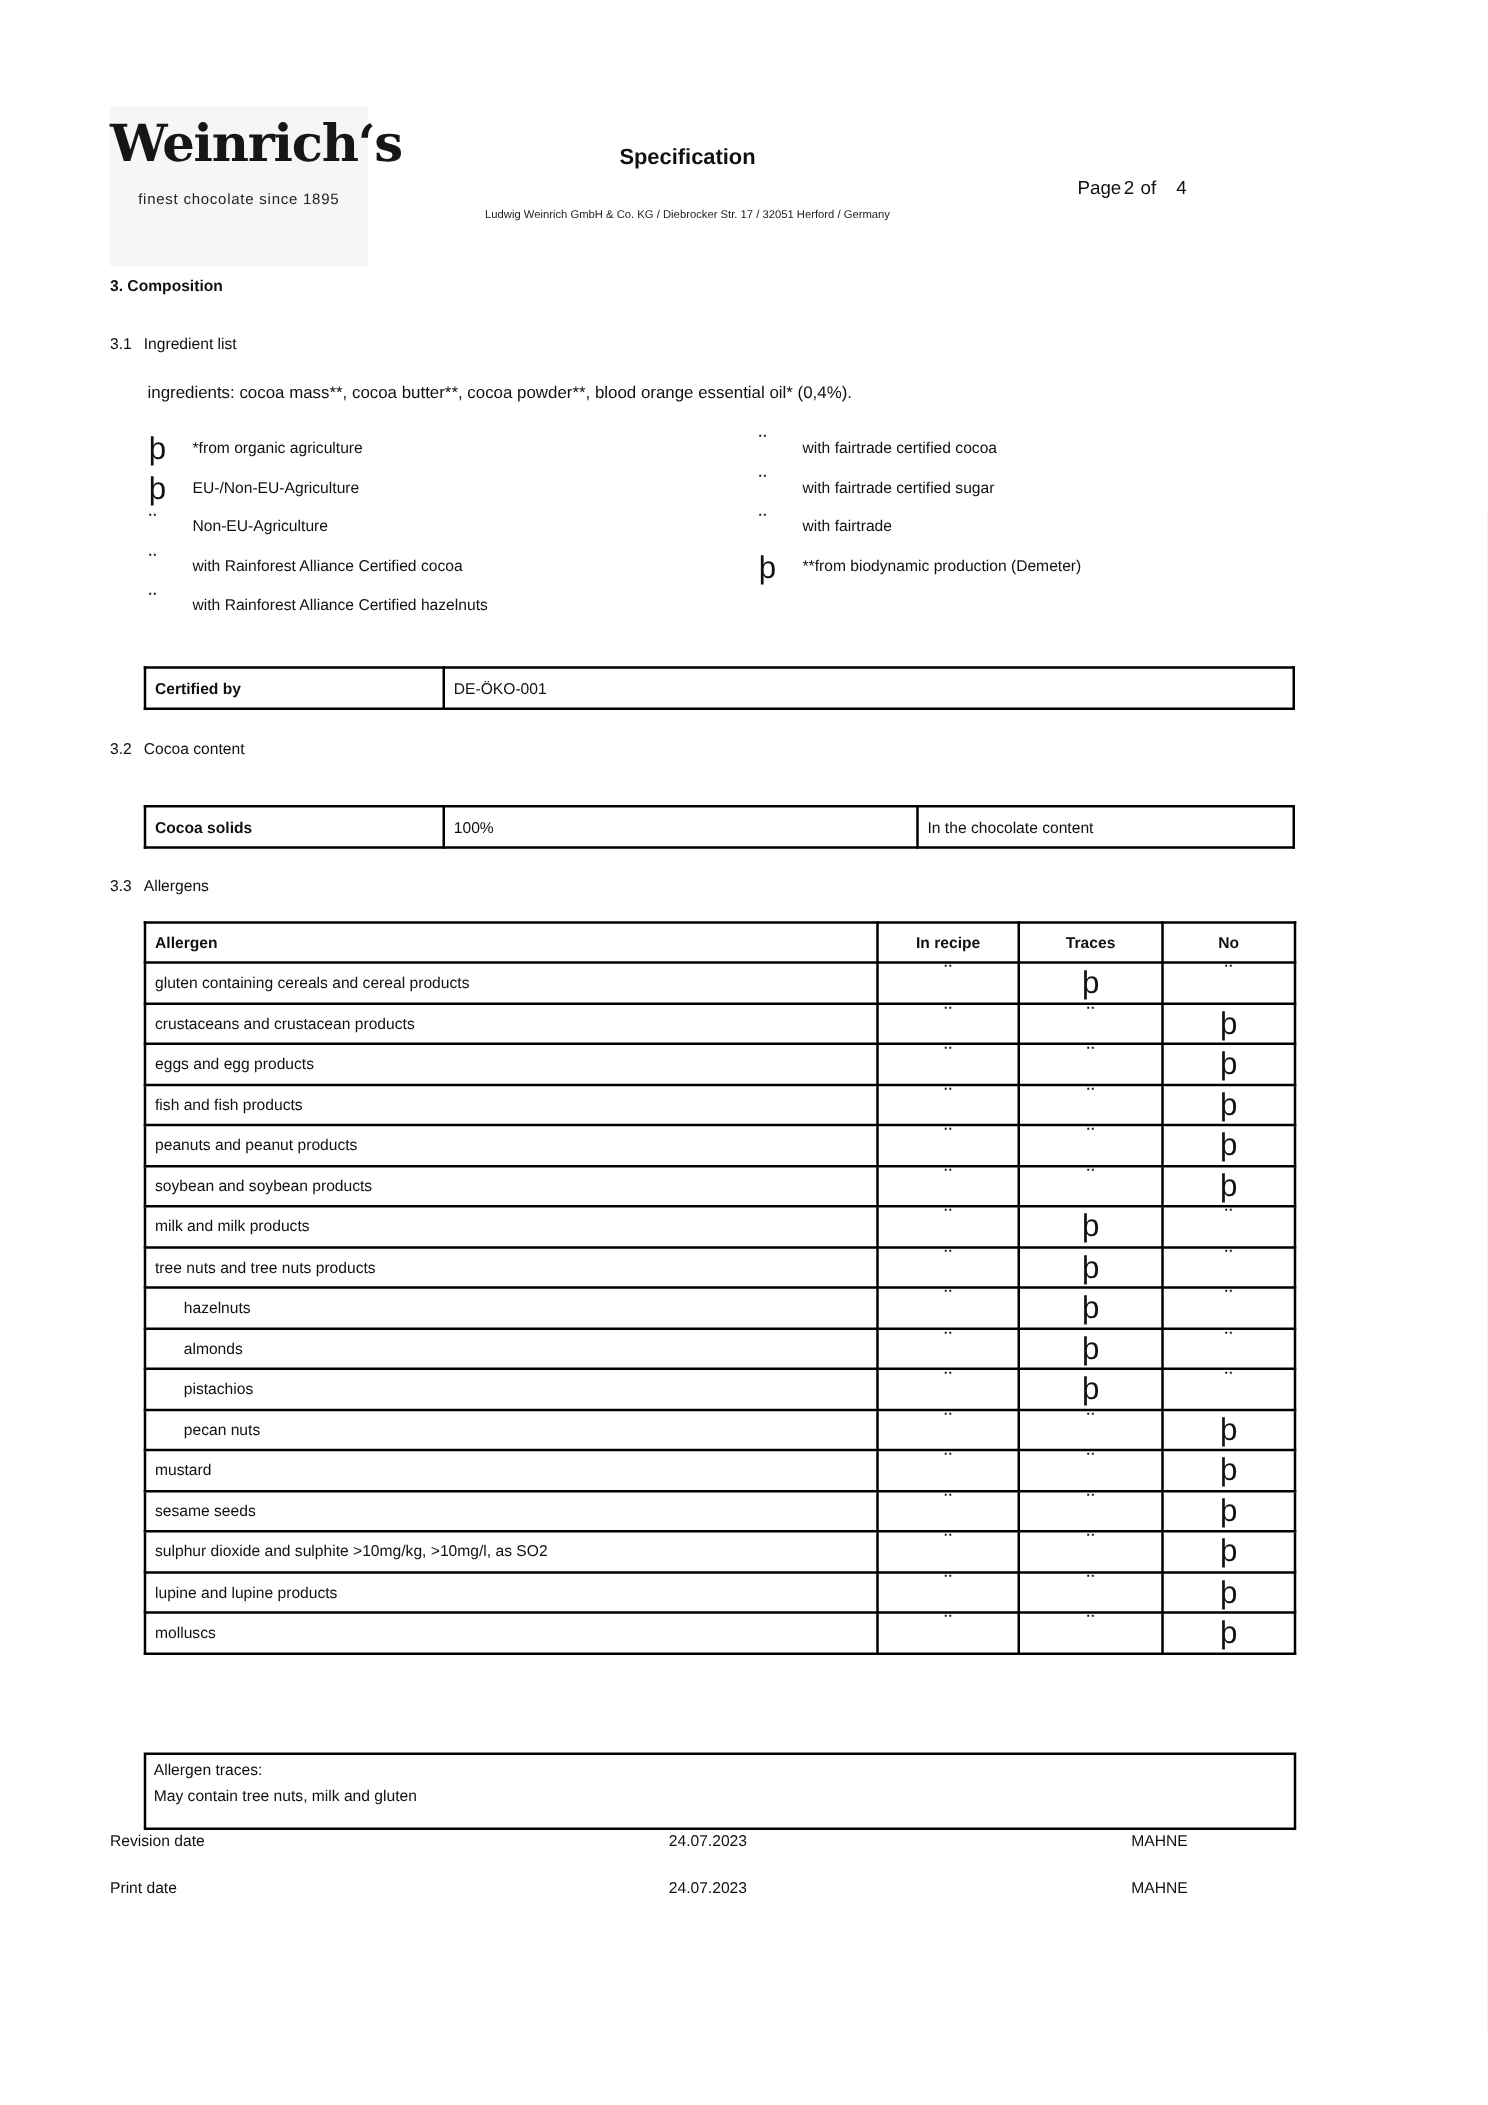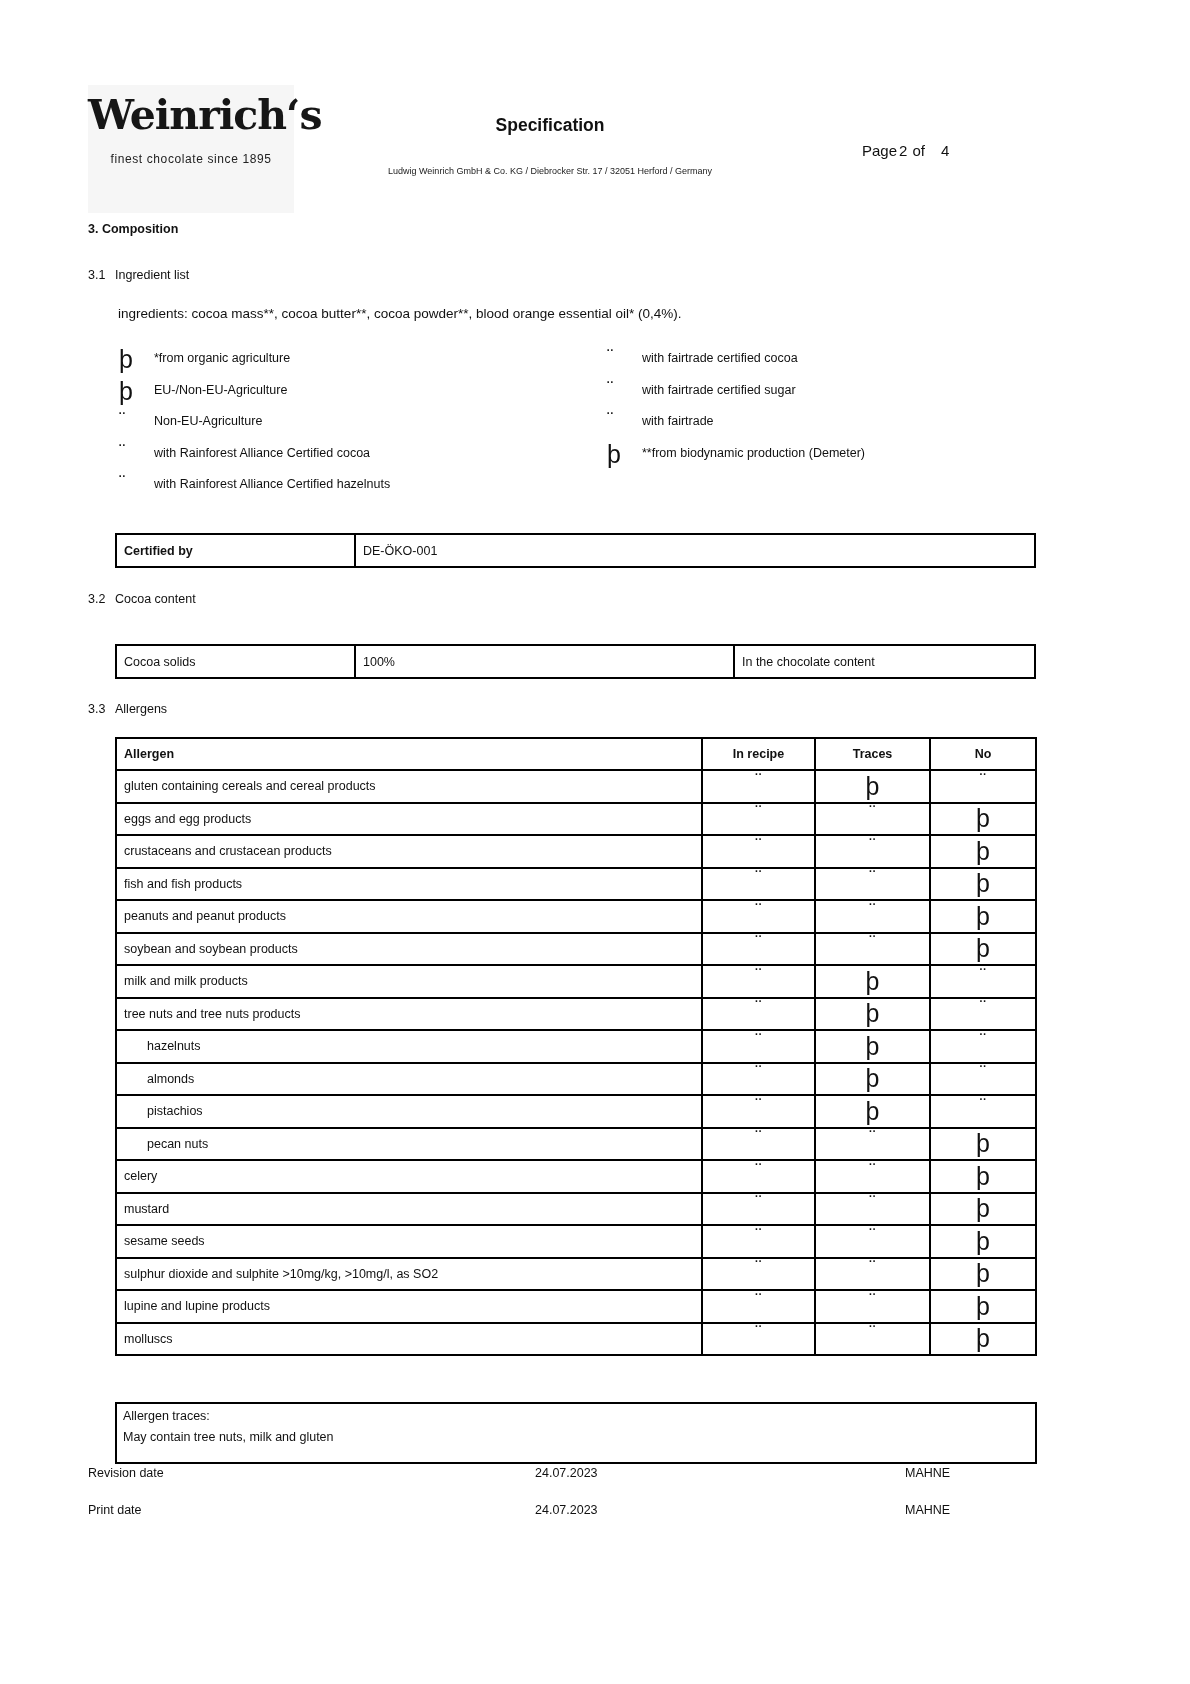--- a/index.html
+++ b/index.html
@@ -52,21 +52,21 @@
   .sym-unchecked{font-size:19px;line-height:16px;font-family:"Liberation Sans",sans-serif;}
 
   
   table{border-collapse:collapse;table-layout:fixed;}
   td,th{border:2px solid #000;font-size:12.5px;padding:0 0 0 7px;text-align:left;}
   .certified-table{position:absolute;left:115px;top:533px;width:921px;}
   .certified-table td{height:31px;}
   .certified-table .c1{width:230px;font-weight:bold;}
   .cocoa-table{position:absolute;left:115px;top:644px;width:921px;}
   .cocoa-table td{height:31px;}
-  .cocoa-table .c1{width:230px;font-weight:normal;margin-top:26px;}
+  .cocoa-table .c1{width:230px;font-weight:bold;margin-top:26px;}
   .cocoa-table .c2{width:370px;}
   .cocoa-table .c3{font-weight:normal;}
 
   
   .allergen-table{position:absolute;left:115px;top:737px;width:922px;}
   .allergen-table th{height:30px;font-size:12.5px;}
   .allergen-table th.hc{text-align:center;padding:0;}
   .allergen-table td{height:30.5px;}
   .allergen-table .col-name{width:577px;}
   .allergen-table .col-rec{width:111px;}
@@ -208,34 +208,34 @@
     </thead>
     <tbody id="allergen-body">
   <tr>
     <td class="cell-name">gluten containing cereals and cereal products</td>
     <td class="cell-sym"><span class="sym-unchecked">¨</span></td>
     <td class="cell-sym"><span class="sym-checked">þ</span></td>
     <td class="cell-sym"><span class="sym-unchecked">¨</span></td>
   </tr>
 
   <tr>
+    <td class="cell-name">crustaceans and crustacean products</td>
+    <td class="cell-sym"><span class="sym-unchecked">¨</span></td>
+    <td class="cell-sym"><span class="sym-unchecked">¨</span></td>
+    <td class="cell-sym"><span class="sym-checked">þ</span></td>
+  </tr>
+
+  <tr>
     <td class="cell-name">eggs and egg products</td>
     <td class="cell-sym"><span class="sym-unchecked">¨</span></td>
     <td class="cell-sym"><span class="sym-unchecked">¨</span></td>
     <td class="cell-sym"><span class="sym-checked">þ</span></td>
   </tr>
 
   <tr>
-    <td class="cell-name">crustaceans and crustacean products</td>
-    <td class="cell-sym"><span class="sym-unchecked">¨</span></td>
-    <td class="cell-sym"><span class="sym-unchecked">¨</span></td>
-    <td class="cell-sym"><span class="sym-checked">þ</span></td>
-  </tr>
-
-  <tr>
     <td class="cell-name">fish and fish products</td>
     <td class="cell-sym"><span class="sym-unchecked">¨</span></td>
     <td class="cell-sym"><span class="sym-unchecked">¨</span></td>
     <td class="cell-sym"><span class="sym-checked">þ</span></td>
   </tr>
 
   <tr>
     <td class="cell-name">peanuts and peanut products</td>
     <td class="cell-sym"><span class="sym-unchecked">¨</span></td>
     <td class="cell-sym"><span class="sym-unchecked">¨</span></td>
@@ -284,26 +284,20 @@
     <td class="cell-sym"><span class="sym-unchecked">¨</span></td>
   </tr>
 
   <tr>
     <td class="cell-name indent">pecan nuts</td>
     <td class="cell-sym"><span class="sym-unchecked">¨</span></td>
     <td class="cell-sym"><span class="sym-unchecked">¨</span></td>
     <td class="cell-sym"><span class="sym-checked">þ</span></td>
   </tr>
 
-  <tr>
-    <td class="cell-name">celery</td>
-    <td class="cell-sym"><span class="sym-unchecked">¨</span></td>
-    <td class="cell-sym"><span class="sym-unchecked">¨</span></td>
-    <td class="cell-sym"><span class="sym-checked">þ</span></td>
-  </tr>
 
   <tr>
     <td class="cell-name">mustard</td>
     <td class="cell-sym"><span class="sym-unchecked">¨</span></td>
     <td class="cell-sym"><span class="sym-unchecked">¨</span></td>
     <td class="cell-sym"><span class="sym-checked">þ</span></td>
   </tr>
 
   <tr>
     <td class="cell-name">sesame seeds</td>

